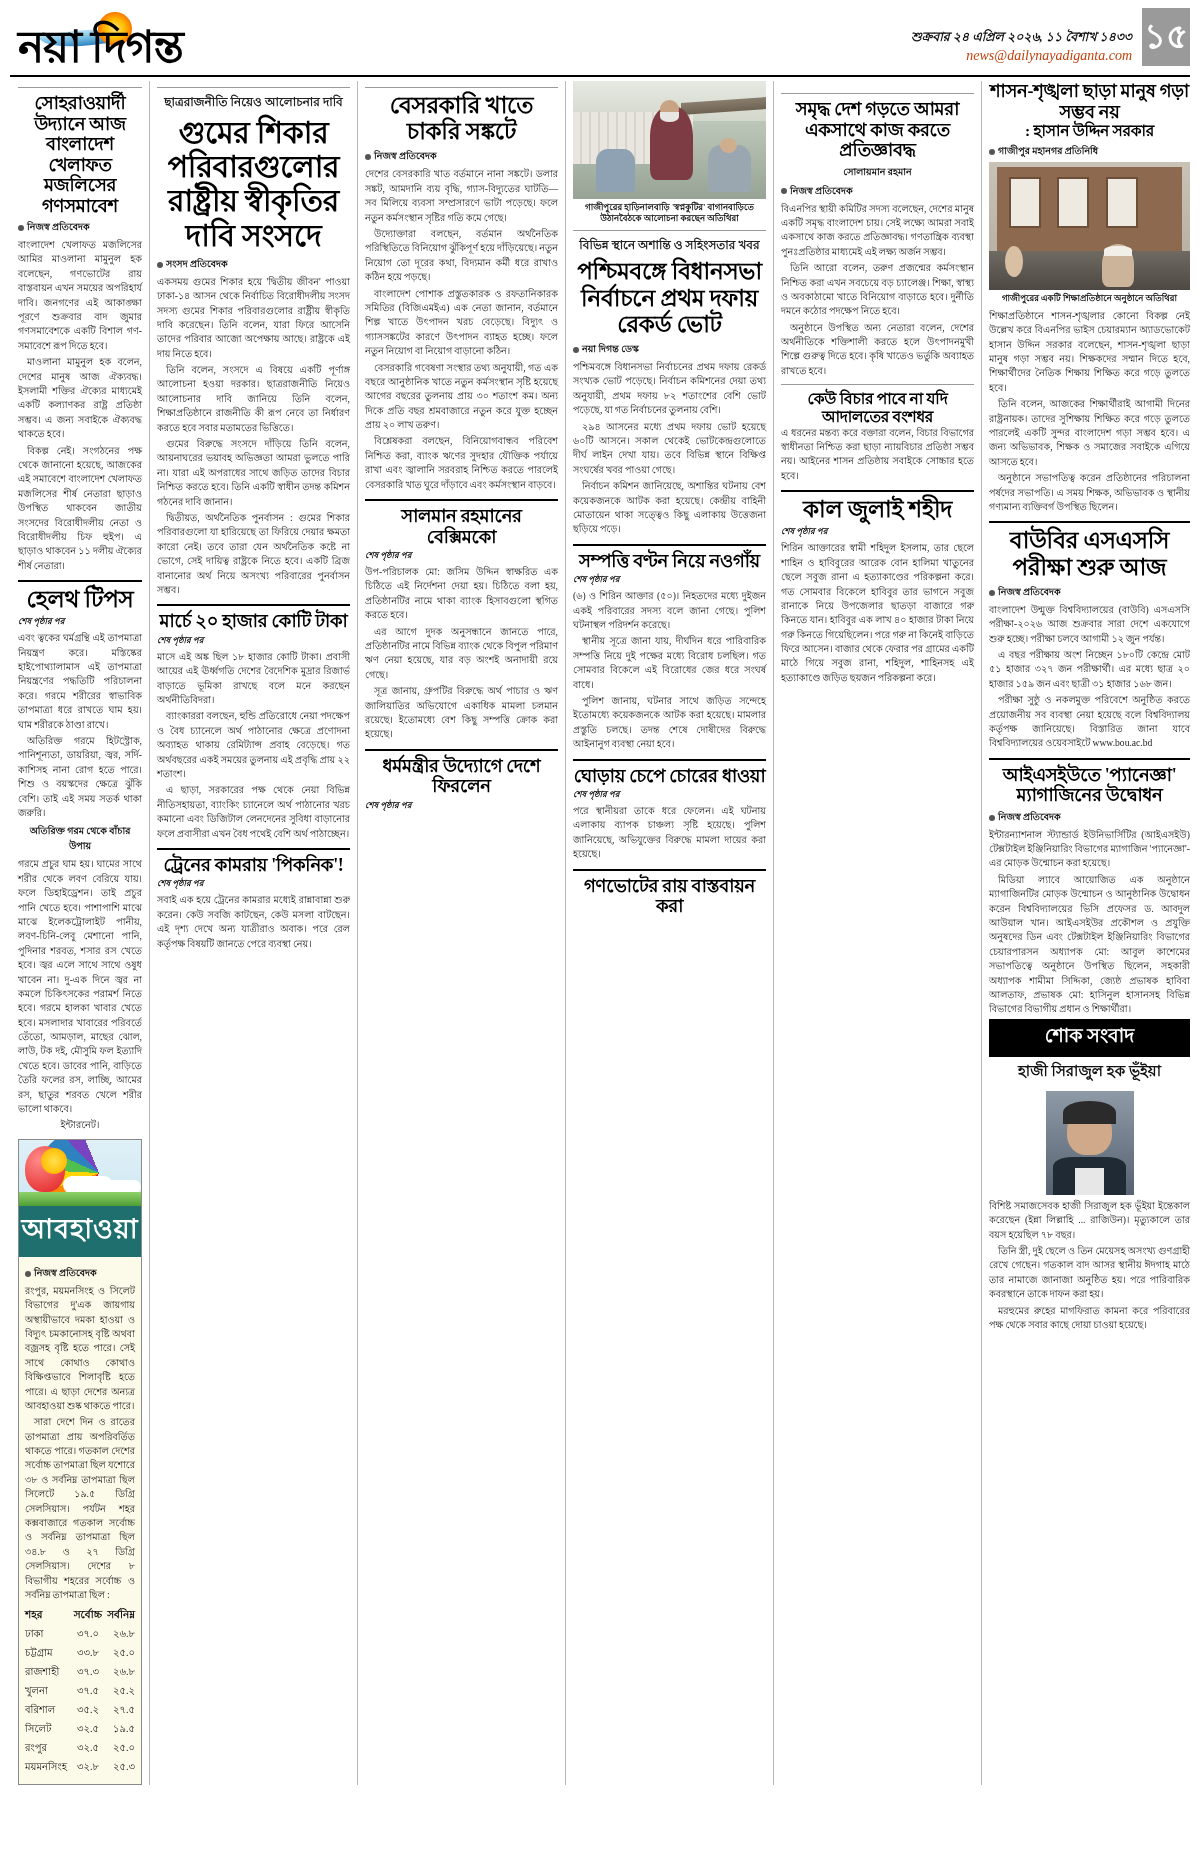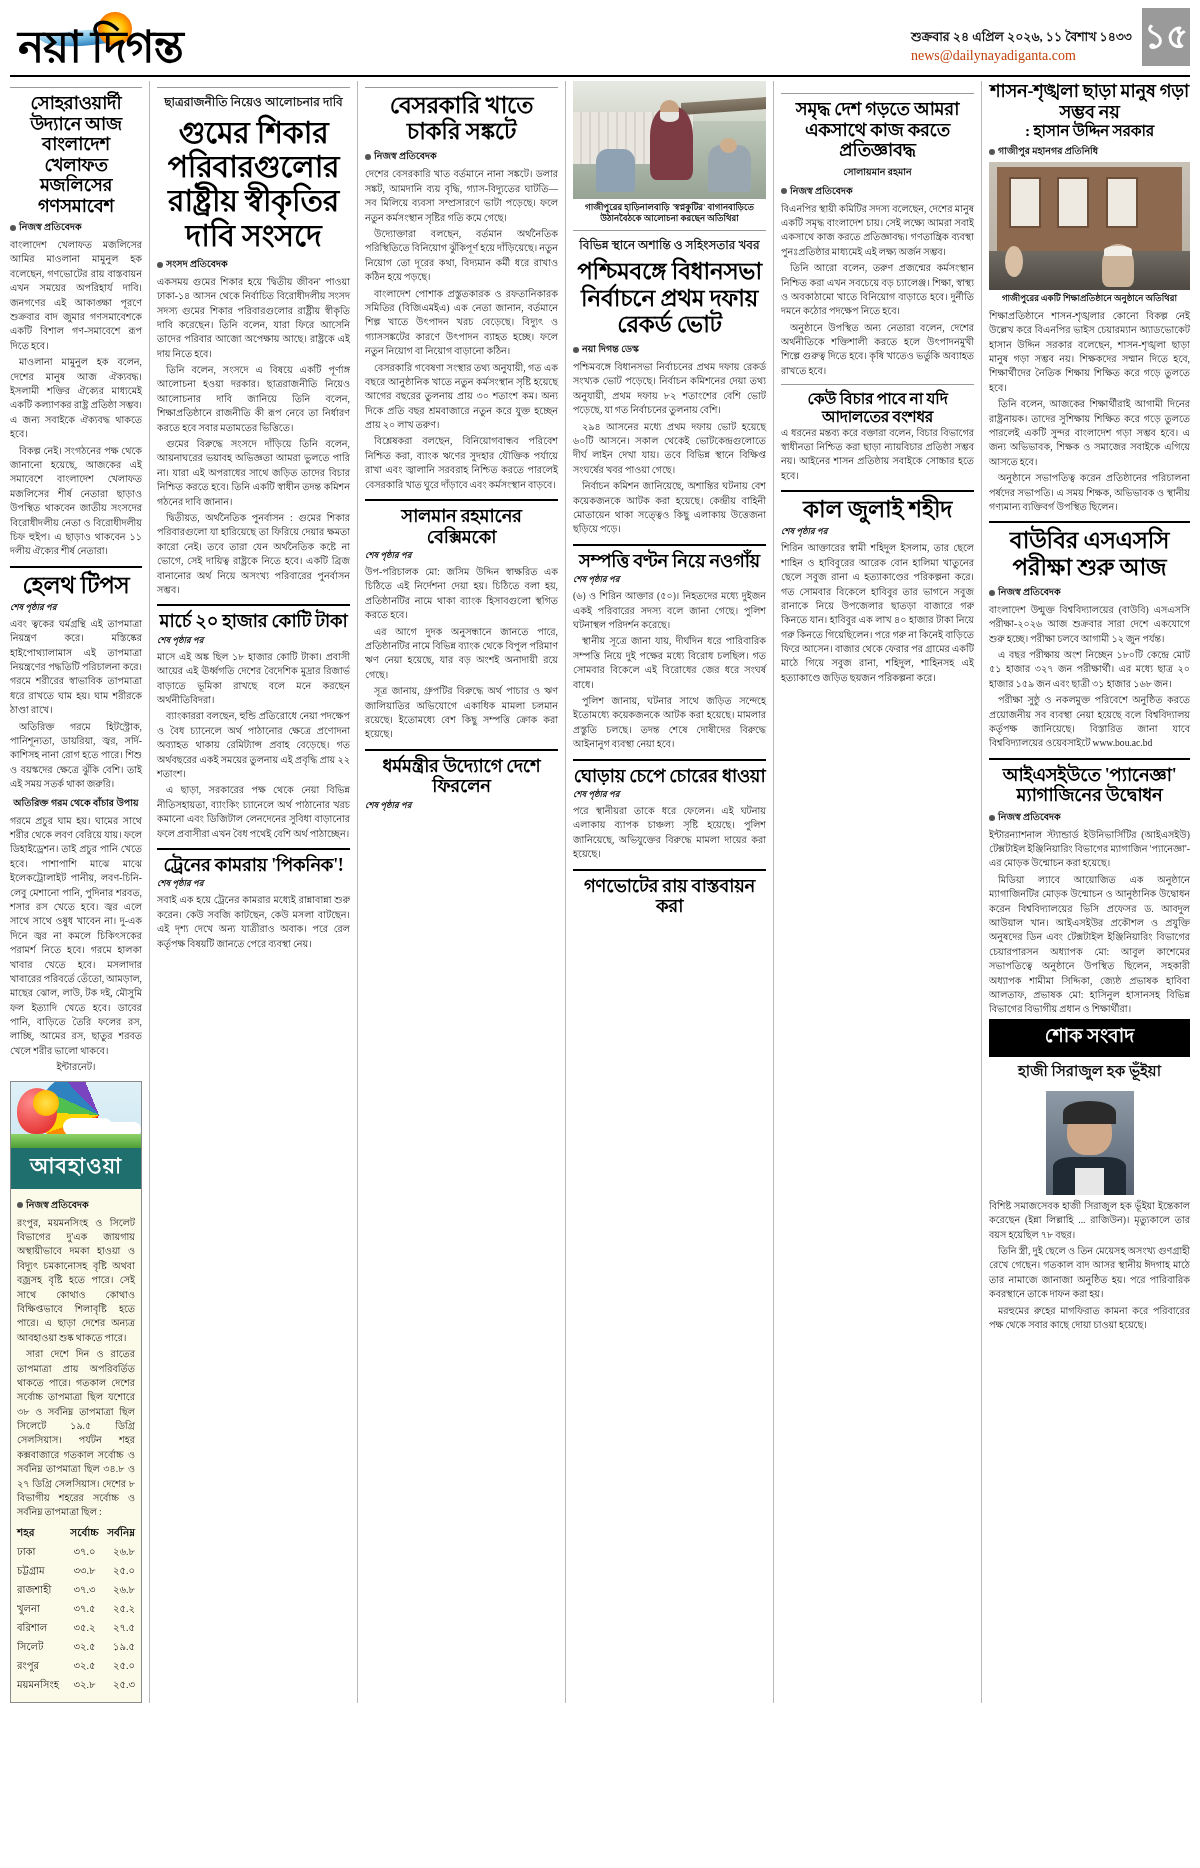--- a/index.html
+++ b/index.html
@@ -25,35 +25,35 @@
     border-radius: 0 60% 0 60%/0 100% 0 100%;
     transform: skewY(-7deg);
   }
   .logo-text {
     position: absolute; left: 8px; top: 16px;
     font-family: "Liberation Serif", serif;
     font-size: 44px; font-weight: bold; letter-spacing: -1px; color: #000;
     line-height: 1;
   }
   .masthead-right {
-    position: absolute; right: 58px; bottom: 4px; text-align: left; line-height: 1.45;
+    position: absolute; right: 58px; bottom: 4px; text-align: right; line-height: 1.45; font-style: italic;
   }
   .mh-date { font-size: 12.5px; font-weight: bold; color: #111; }
   .mh-mail { font-size: 14px; color: #c2410c; }
   .page-badge {
     position: absolute; right: 0; top: 0; width: 48px; height: 58px;
     background: #9a9a9a; color: #ffffff;
     font-size: 34px; font-weight: bold; line-height: 58px; text-align: center;
   }
   .rule-top { border-top: 2.5px solid #000; margin-top: 5px; }
 
   
   .grid { display: grid; grid-template-columns: 140px 1fr 1fr 1fr 1fr 1fr; gap: 0; margin-top: 4px; }
   .col { padding: 0 7px; border-right: 1px solid #b9b9b9; }
-  .col:first-child { padding-left: 0; }
+  .col:first-child { padding-left: 0; margin-left: 8px; }
   .col:last-child { border-right: none; padding-right: 0; }
 
   
   .hl {
     font-weight: bold; color: #000; text-align: center;
     line-height: 1.14; letter-spacing: -0.3px;
   }
   .hl-xl { font-size: 30px; }
   .hl-lg { font-size: 23px; }
   .hl-md { font-size: 18px; }
@@ -104,21 +104,21 @@
   .weather-box { border: 1px solid #8a8a8a; background: #fcfbe9; margin-top: 6px; }
   .weather-art { position: relative; height: 66px; overflow: hidden; background: linear-gradient(180deg,#dff0f7 0%,#cfe8f3 100%); }
   .wa-sun { position:absolute; left:22px; top:8px; width:26px; height:26px; border-radius:50%; background: radial-gradient(circle,#ffe14d 0%,#ffc20e 60%,#ff9800 100%); }
   .wa-balloon { position:absolute; left:6px; top:6px; width:40px; height:46px; border-radius:50% 50% 45% 45%; background: radial-gradient(circle at 35% 30%, #ff8a8a, #e02020); }
   .wa-rainbow { position:absolute; right:-18px; top:-12px; width:120px; height:90px; border-radius:50%;
     background: conic-gradient(from 200deg, #e02020 0 6%, #ff8a00 6% 12%, #ffd400 12% 18%, #4fbf4f 18% 24%, #2f82c0 24% 30%, #7a44c0 30% 36%, rgba(0,0,0,0) 36% 100%);
     transform: rotate(8deg); }
   .wa-cloud { position:absolute; right:10px; bottom:4px; width:54px; height:22px; background:#ffffff; border-radius: 22px; box-shadow: -16px -6px 0 -2px #fff, 14px -4px 0 -4px #fff; }
   .wa-green { position:absolute; left:0; bottom:0; width:100%; height:14px; background: linear-gradient(180deg,#8fd36a,#4f9e36); }
   .weather-title {
-    background: #1f6f6f; color: #ffffff; font-size: 21px; font-weight: bold;
+    background: #1f6f6f; color: #ffffff; font-size: 27px; font-weight: bold;
     text-align: center; padding: 2px 0 4px 0; letter-spacing: 1px;
   }
   .weather-body { padding: 5px 6px 7px 6px; }
 
   
   .temp-table { width: 100%; border-collapse: collapse; font-size: 10px; margin-top: 4px; }
   .temp-table th { font-size: 10.5px; font-weight: bold; text-align: left; padding: 1px 0; }
   .temp-table th.c, .temp-table td.c { text-align: center; }
   .temp-table th.r, .temp-table td.r { text-align: right; }
   .temp-table td { padding: 1px 0; font-size: 10px; }

